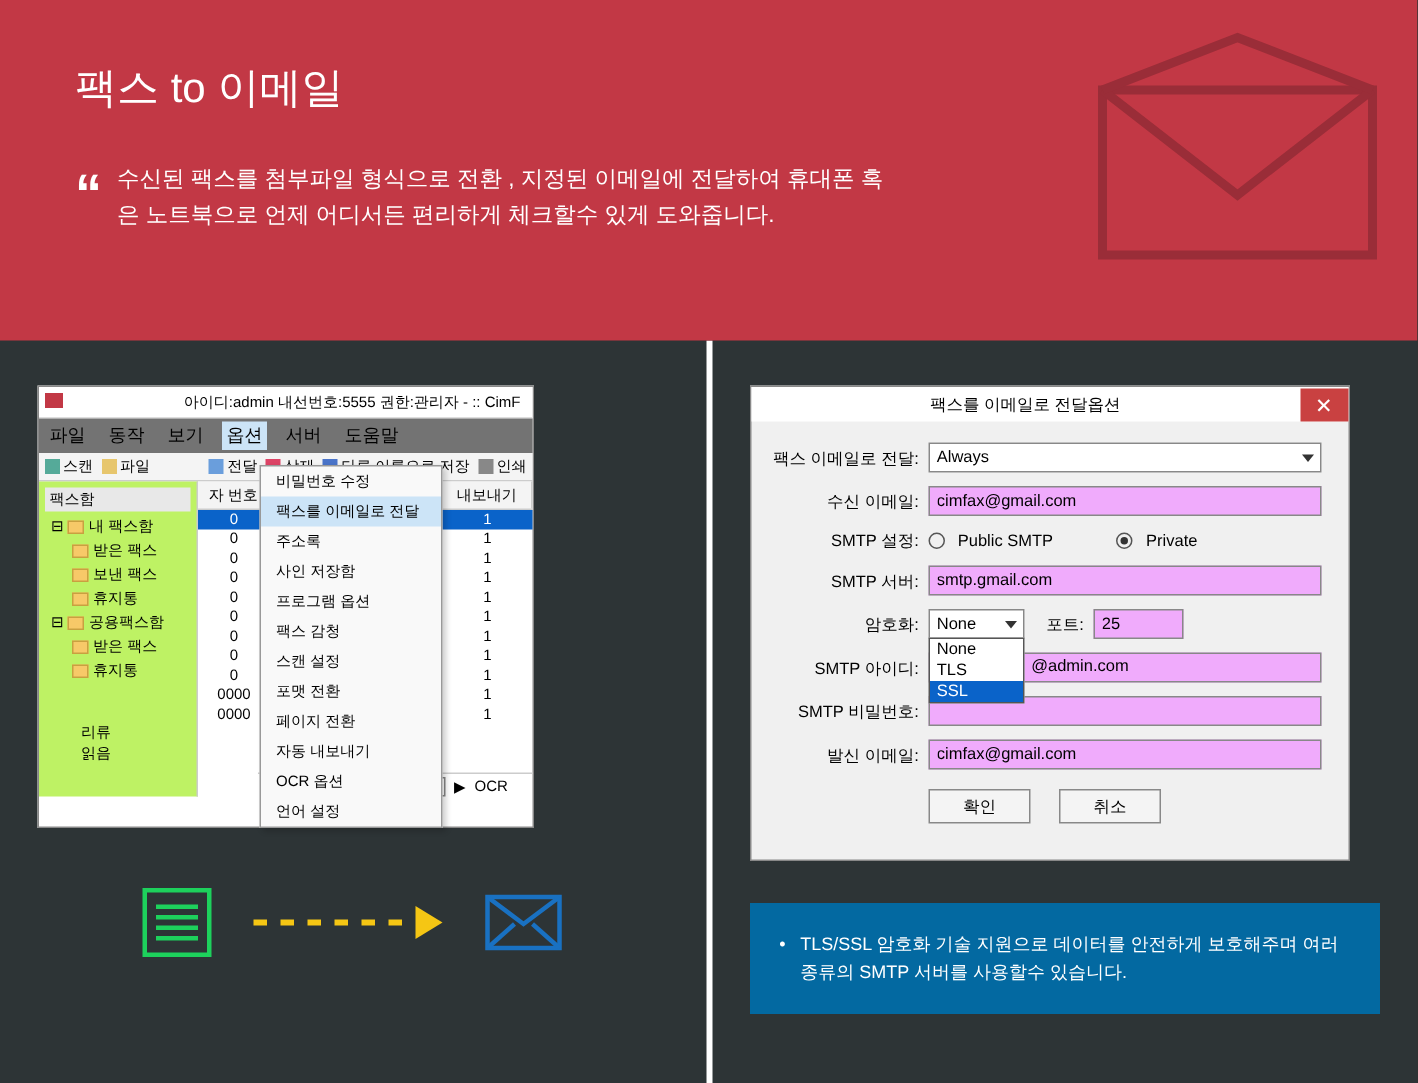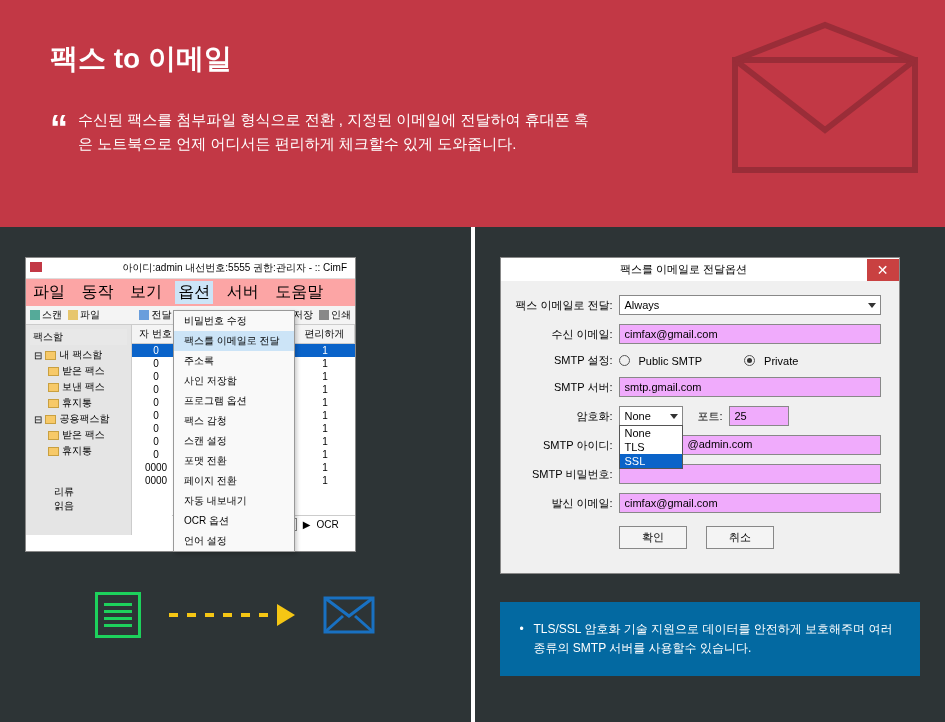--- a/index.html
+++ b/index.html
@@ -1,39 +1,39 @@
 <!DOCTYPE html>
 <html><head>
 <meta charset="utf-8">
 <style>
 * { margin: 0; padding: 0; box-sizing: border-box; }
 body { width: 945px; height: 722px; font-family: "Malgun Gothic", Arial, sans-serif; background: #333; overflow: hidden; }
 
 .header { background: #c23845; height: 227px; padding: 40px 50px; position: relative; }
-.header h1 { color: #fff; font-size: 28px; font-weight: bold; }
+.header h1 { color: #fff; font-size: 28px; font-weight: normal; }
 .header .to { color: #fff; }
 .quote { margin-top: 30px; color: #fff; font-size: 15px; line-height: 1.6; max-width: 540px; position: relative; padding-left: 28px; }
 .quote-mark { position: absolute; left: 0; top: -8px; font-size: 36px; color: #fff; font-weight: bold; }
 .envelope-bg { position: absolute; right: 20px; top: 20px; width: 200px; height: 160px; }
 
 .main { display: flex; height: 495px; }
 .panel { flex: 1; background: #2d3436; padding: 30px 25px; display: flex; flex-direction: column; }
 .panel + .panel { border-left: 4px solid #fff; }
 
 .win { background: #fff; border: 1px solid #888; font-size: 10px; width: 331px; height: 295px; position: relative; }
 .titlebar { background: #fff; text-align: right; padding: 3px 8px; font-size: 10px; border-bottom: 1px solid #ddd; }
 .app-icon { position: absolute; left: 4px; top: 4px; width: 12px; height: 10px; background: #c23845; display: inline-block; }
-.menubar { background: #fca5a5; padding: 2px 4px; font-size: 16px; }
+.menubar { background: #737373; padding: 2px 4px; font-size: 12px; }
 .menubar span { margin-right: 6px; display: inline-block; padding: 1px 3px; }
 .menubar .sel { background: #cce4f7; }
 .toolbar { background: #f4f4f4; border-bottom: 1px solid #ccc; padding: 2px 4px; font-size: 10px; display: flex; gap: 6px; align-items: center; }
 .toolbar span { display: inline-flex; align-items: center; gap: 2px; }
 .ico { width: 10px; height: 10px; display: inline-block; }
 .content-row { display: flex; height: 210px; }
-.tree { width: 145px; background: #e5e5e5; border-right: 1px solid #ccc; padding: 4px; font-size: 10px; }
+.tree { width: 145px; background: #bef264; border-right: 1px solid #ccc; padding: 4px; font-size: 10px; }
 .tree-hdr { background: #e8e8e8; padding: 1px 3px; margin-bottom: 2px; }
 .tree-item { padding: 1px 2px 1px 14px; display: flex; align-items: center; gap: 3px; }
 .tree-item.d1 { padding-left: 4px; }
 .tree-item.d2 { padding-left: 18px; }
 .folder-i { width: 11px; height: 9px; background: #f7c968; border: 1px solid #c9a040; display: inline-block; }
 
 .listarea { flex: 1; position: relative; }
 .cols { display: flex; background: #f4f4f4; border-bottom: 1px solid #ccc; font-size: 10px; }
 .cols span { padding: 2px 6px; border-right: 1px solid #ccc; }
 .rows { font-size: 10px; }
@@ -164,21 +164,21 @@
             </div>
           <div class="tree-item d2">
               <i class="folder-i"></i>
               <span>휴지통</span>
             </div>
         </div>
         <div class="listarea">
           <div class="cols">
             <span class="c1">자 번호</span>
             <span class="c2">발신자 이름</span>
-            <span class="c3">편리하게</span>
+            <span class="c3">내보내기</span>
           </div>
           <div class="rows" id="rows">
               <div class="row sel">
                 <span class="c1">0</span>
                 <span class="c2">admin</span>
                 <span class="c3">1</span>
               </div>
               <div class="row">
                 <span class="c1">0</span>
                 <span class="c2">admin</span>

